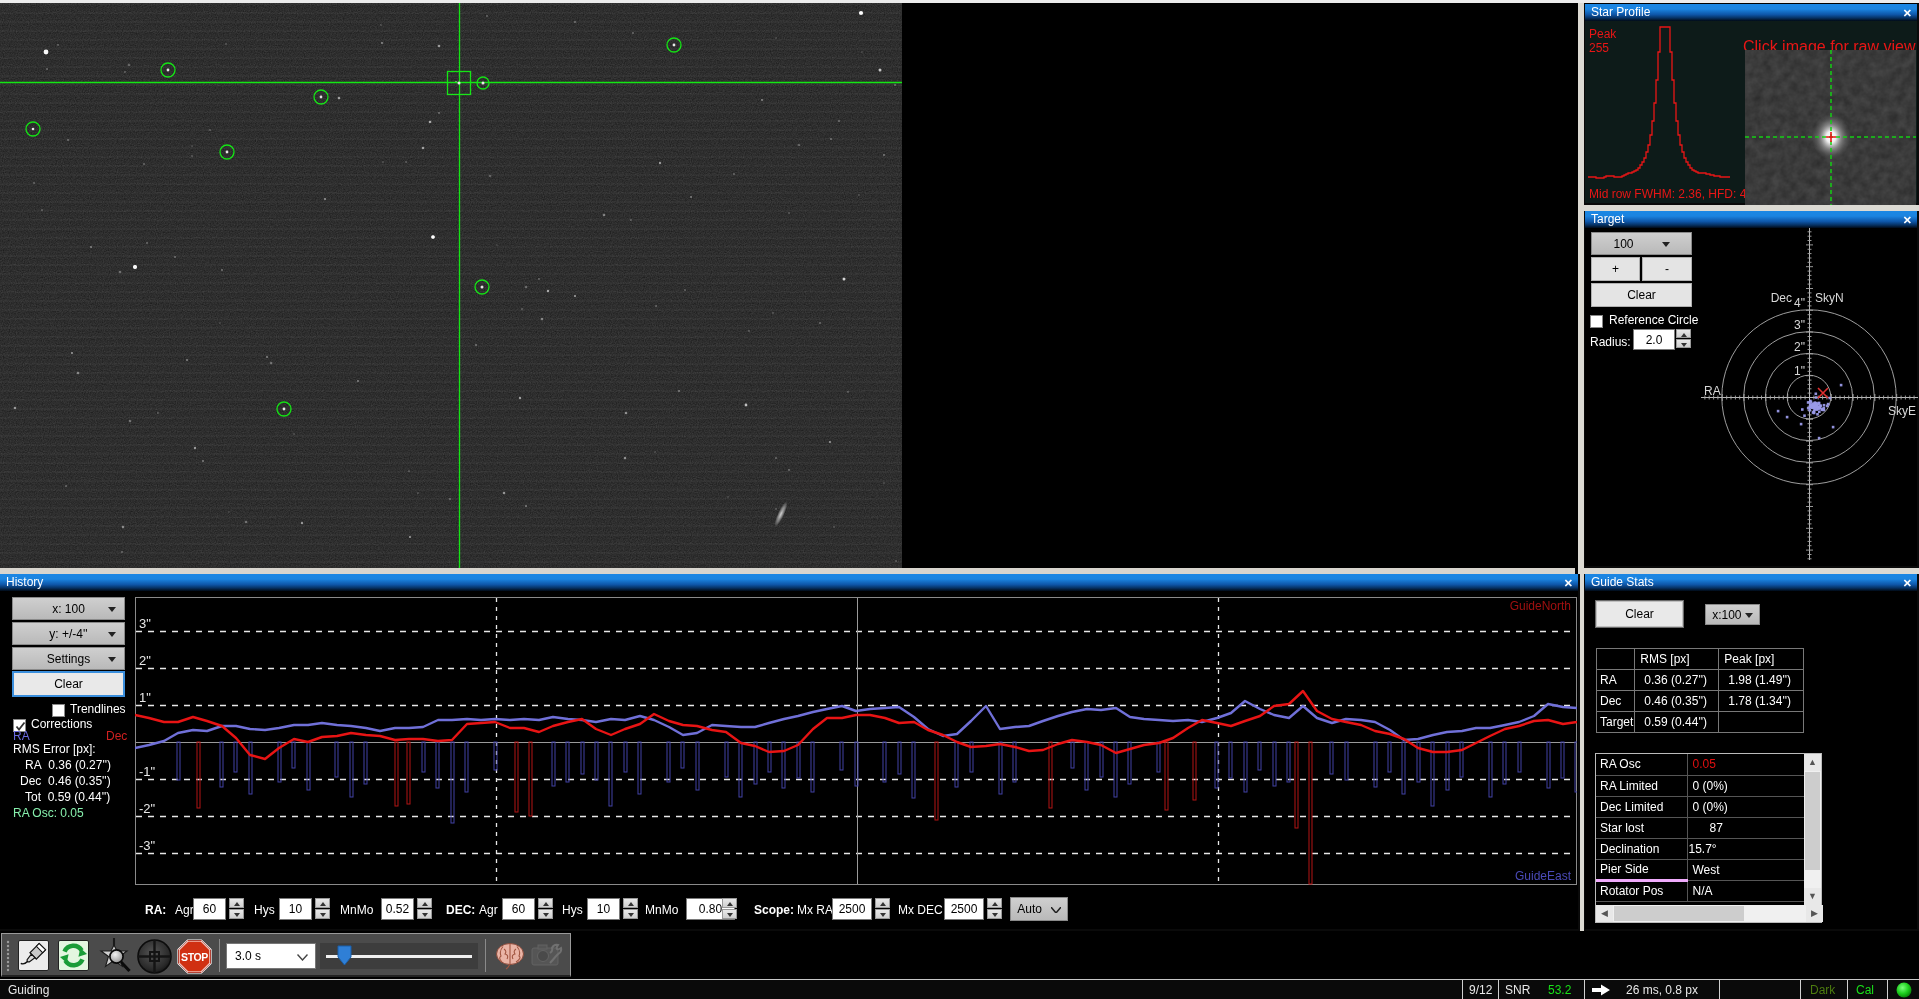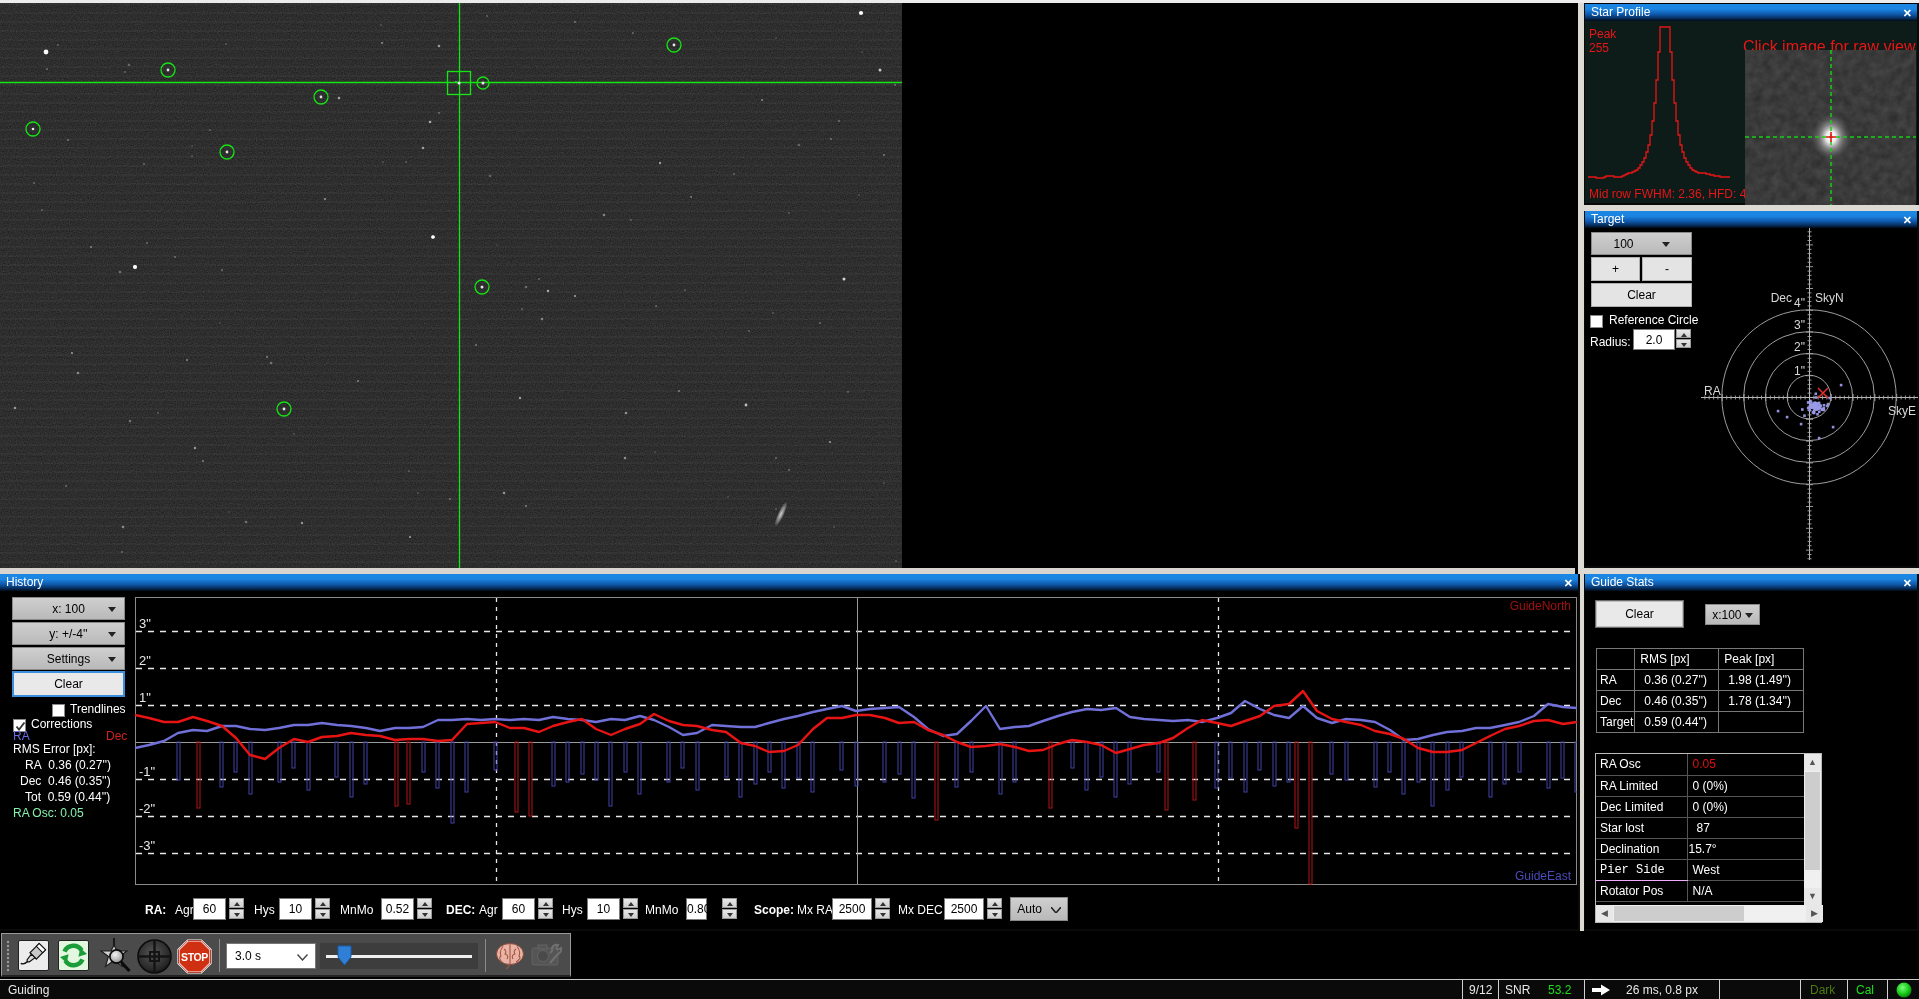--- a/index.html
+++ b/index.html
@@ -520,28 +520,28 @@
         <tr style="height:21px;">
               <td style="border-bottom:1px solid #555;padding-left:4px;">RA Limited</td>
               <td style="border-bottom:1px solid #555;border-left:1px solid #555;padding-left:5px;">0 (0%)</td>
             </tr>
         <tr style="height:21px;">
               <td style="border-bottom:1px solid #555;padding-left:4px;">Dec Limited</td>
               <td style="border-bottom:1px solid #555;border-left:1px solid #555;padding-left:5px;">0 (0%)</td>
             </tr>
         <tr style="height:21px;">
               <td style="border-bottom:1px solid #555;padding-left:4px;">Star lost</td>
-              <td style="border-bottom:1px solid #555;border-left:1px solid #555;padding-left:9px;">87</td>
+              <td style="border-bottom:1px solid #555;border-left:1px solid #555;padding-left:22px;">87</td>
             </tr>
         <tr style="height:21px;">
               <td style="border-bottom:1px solid #555;padding-left:4px;">Declination</td>
               <td style="border-bottom:1px solid #555;border-left:1px solid #555;">15.7°</td>
             </tr>
         <tr style="height:21px;">
-              <td style="border-bottom:1px solid #f0abfc;padding-left:4px;font-family:Liberation Mono, monospace;">Pier Side</td>
+              <td style="border-bottom:3px solid #f0abfc;padding-left:4px;">Pier Side</td>
               <td style="border-bottom:1px solid #555;border-left:1px solid #555;padding-left:5px;">West</td>
             </tr>
         <tr style="height:21px;">
               <td style="border-bottom:1px solid #555;padding-left:4px;">Rotator Pos</td>
               <td style="border-bottom:1px solid #555;border-left:1px solid #555;padding-left:5px;">N/A</td>
             </tr>
       </tbody>
         </table>
 
       <div class="abs" style="right:0;top:0;width:17px;height:151px;background:#f0f0f0;">
@@ -714,21 +714,21 @@
           <span class="up"></span>
           <span class="dn"></span>
         </span>
       <span class="abs" style="left:427px;top:9px;">Hys</span>
       <span class="abs val" style="left:452px;top:4px;width:33px;height:22px;line-height:21px;">10</span>
         <span class="abs spinner" style="left:487px;top:4px;">
           <span class="up"></span>
           <span class="dn"></span>
         </span>
       <span class="abs" style="left:510px;top:9px;">MnMo</span>
-      <span class="abs val" style="left:551px;top:4px;width:21px;height:22px;line-height:21px;">0.80</span>
+      <span class="abs val" style="left:551px;top:4px;width:49px;height:22px;line-height:21px;">0.80</span>
         <span class="abs spinner" style="left:586px;top:4px;">
           <span class="up"></span>
           <span class="dn"></span>
         </span>
       <b class="abs" style="left:619px;top:9px;">Scope:</b>
         <span class="abs" style="left:662px;top:9px;">Mx RA</span>
       <span class="abs val" style="left:697px;top:4px;width:40px;height:22px;line-height:21px;">2500</span>
         <span class="abs spinner" style="left:739px;top:4px;">
           <span class="up"></span>
           <span class="dn"></span>

